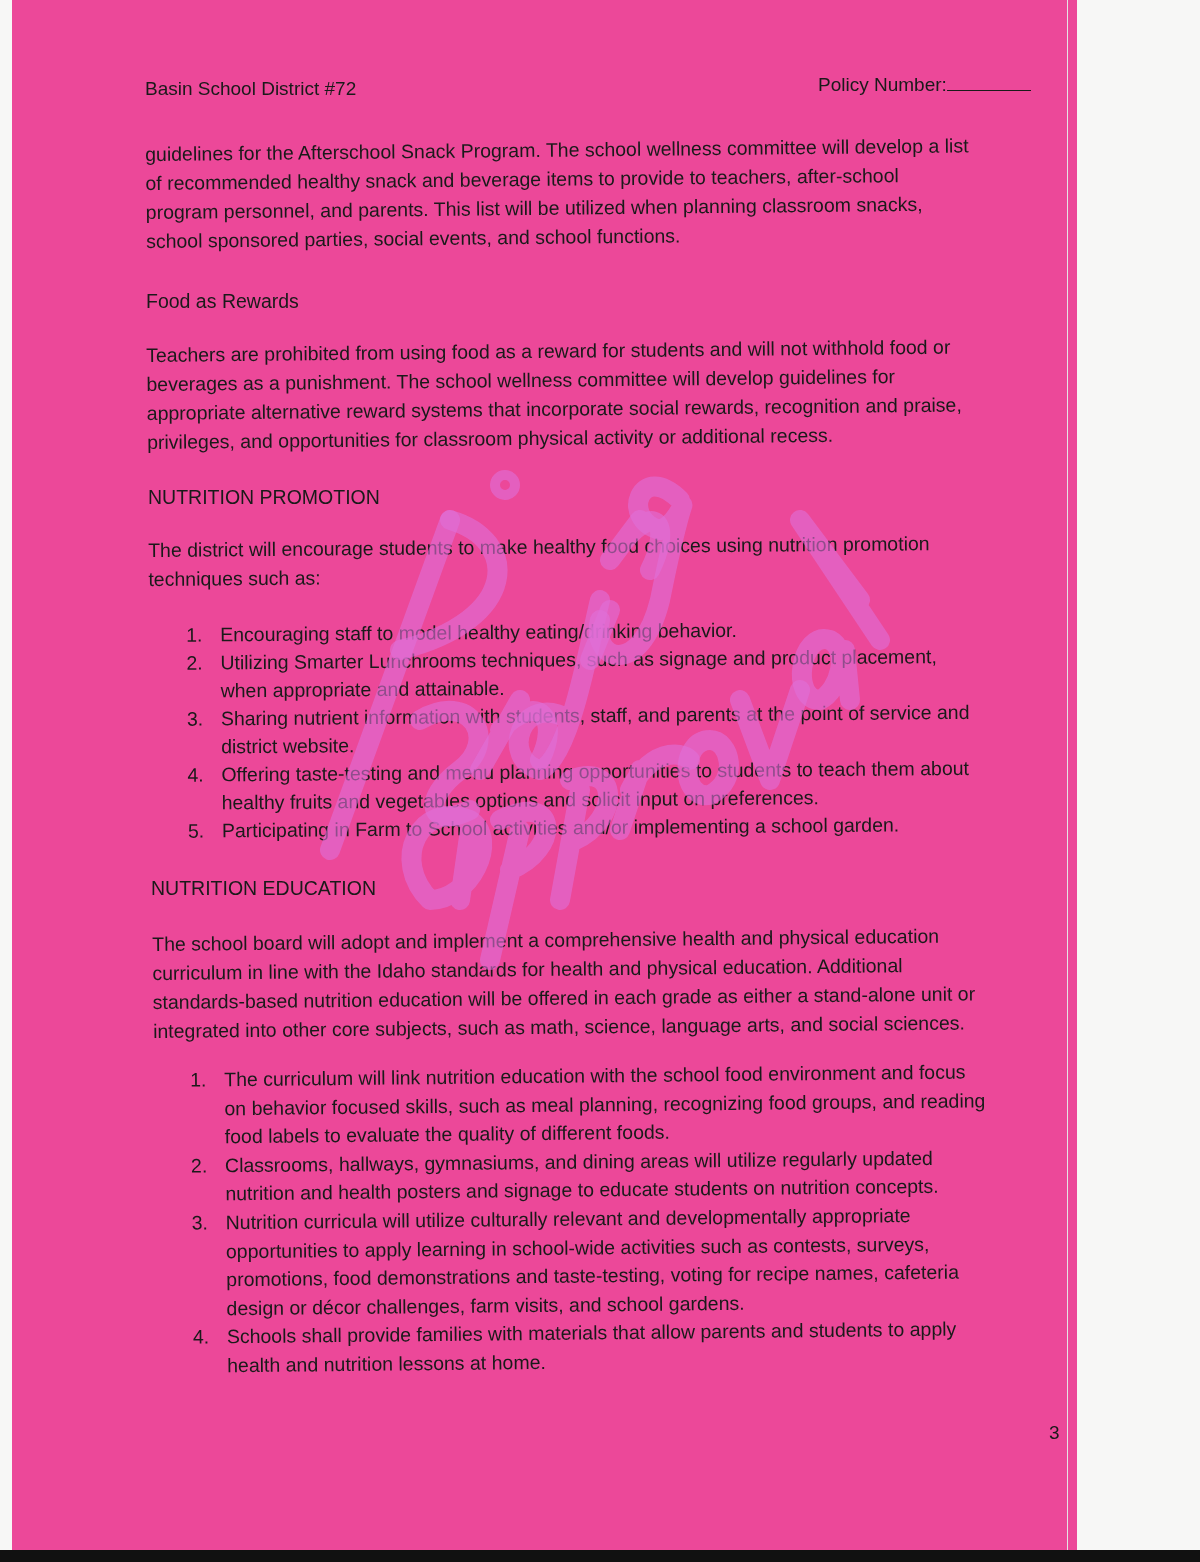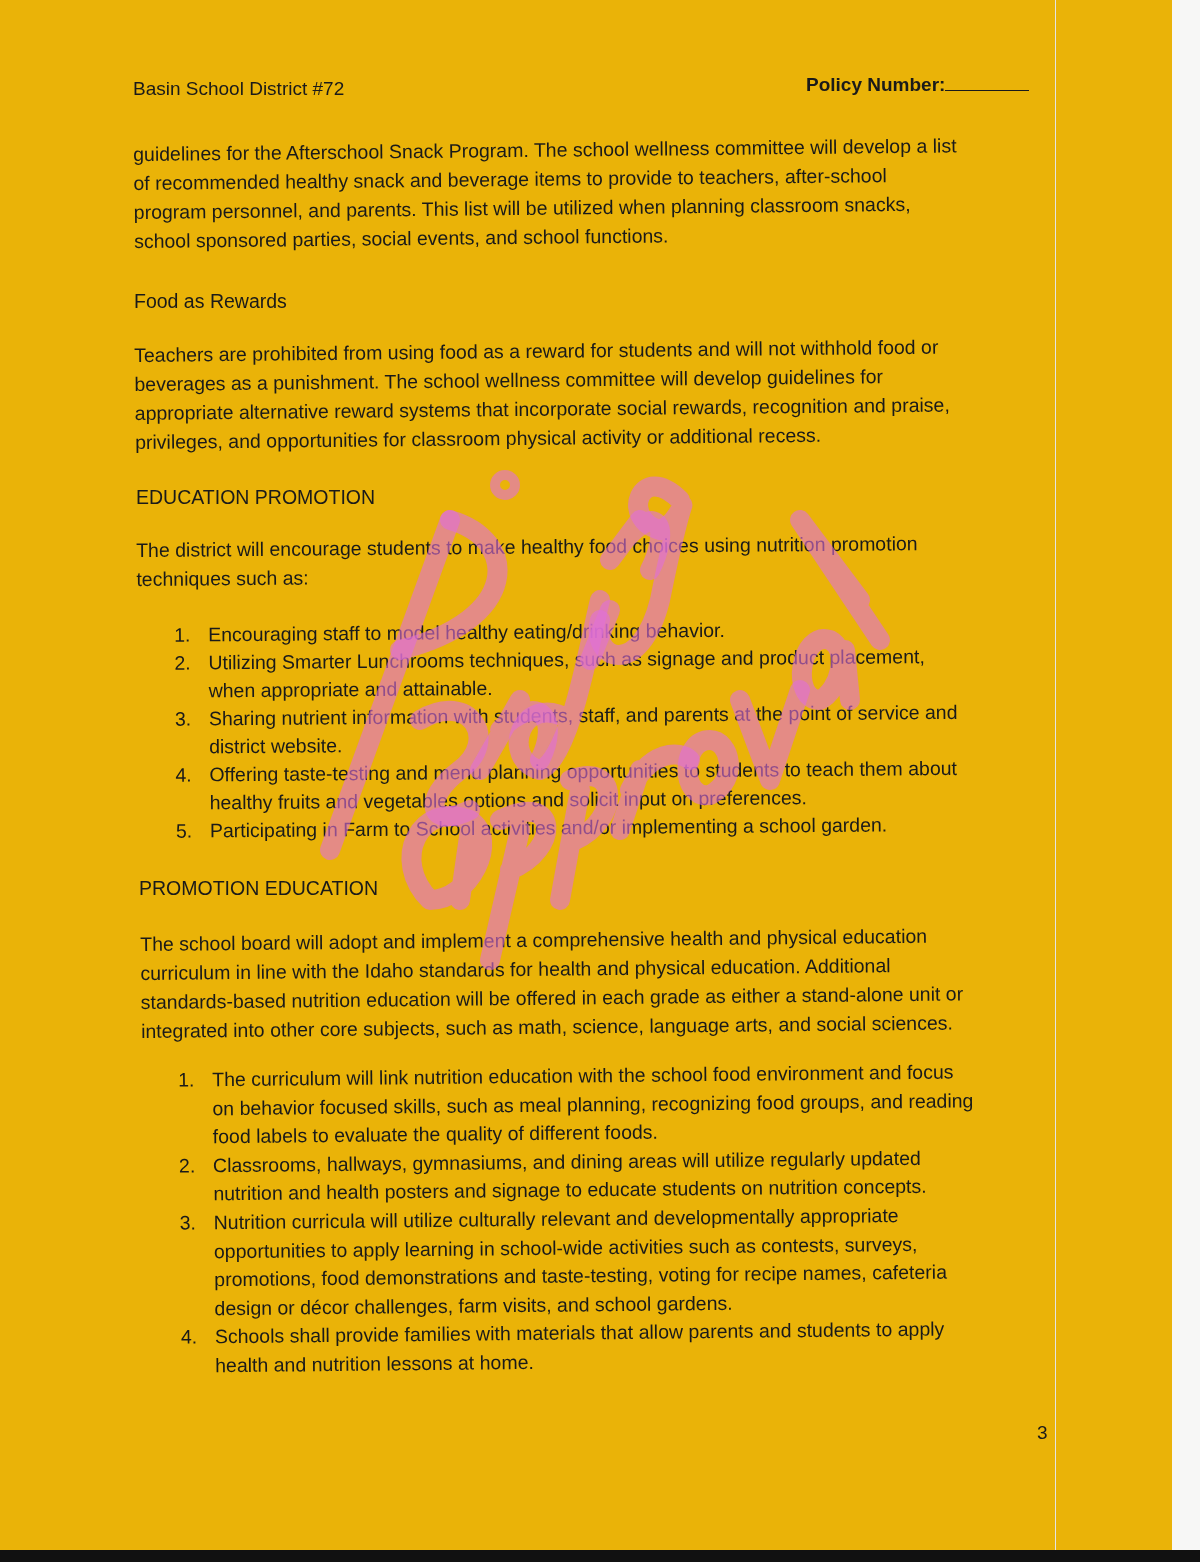--- a/index.html
+++ b/index.html
@@ -2,25 +2,25 @@
 <html><head>
 <meta charset="utf-8">
 <style>
   html, body { margin: 0; padding: 0; }
   body {
     width: 1200px; height: 1562px; position: relative; overflow: hidden;
     background: #f7f7f6;
     font-family: "Liberation Sans", sans-serif;
     color: #1a1a1a;
   }
-  .page { position: absolute; left: 0; top: 0; width: 1172px; height: 1550px; background: #eab308; }
+  .page { position: absolute; left: 12px; top: 0; width: 1065px; height: 1550px; background: #ec4899; }
   .right-edge { position: absolute; left: 1055px; top: 0; width: 1px; height: 1550px; background: #e4e4e4; }
   .bottom-bar { position: absolute; left: 0; top: 1550px; width: 1200px; height: 12px; background: #111; }
   .header-left { position: absolute; left: 133px; top: 78px; font-size: 19px; }
-  .header-right { position: absolute; left: 806px; top: 74px; font-size: 19px; font-weight: bold; }
+  .header-right { position: absolute; left: 806px; top: 74px; font-size: 19px; }
   .header-right .blank { display: inline-block; width: 84px; border-bottom: 1.5px solid #1a1a1a; height: 16px; vertical-align: baseline; }
   .para { position: absolute; font-size: 19.5px; line-height: 29px; }
   .h { position: absolute; font-size: 19.5px; font-weight: normal; }
   .list { position: absolute; margin: 0; padding: 0; list-style: none; font-size: 19.5px; line-height: 28px; }
   .list li { position: relative; padding-left: 72px; margin-bottom: 0; }
   .list li .num { position: absolute; left: 38px; top: 0; }
   .page-num { position: absolute; left: 1037px; top: 1422px; font-size: 19px; }
   .stamp { position: absolute; left: 0; top: 0; width: 1200px; height: 1562px; pointer-events: none; }
 </style>
 </head>
@@ -43,21 +43,21 @@
 
   <div class="h" style="left:134px; top:290px;">Food as Rewards</div>
 
   <div class="para" style="left:134px; top:341px; transform:rotate(-0.6deg); transform-origin:left top;">
     <div>Teachers are prohibited from using food as a reward for students and will not withhold food or</div>
     <div>beverages as a punishment.  The school wellness committee will develop guidelines for</div>
     <div>appropriate alternative reward systems that incorporate social rewards, recognition and praise,</div>
     <div>privileges, and opportunities for classroom physical activity or additional recess.</div>
   </div>
 
-  <div class="h" style="left:136px; top:486px;">EDUCATION PROMOTION</div>
+  <div class="h" style="left:136px; top:486px;">NUTRITION PROMOTION</div>
 
   <div class="para" style="left:136px; top:536px; transform:rotate(-0.5deg); transform-origin:left top;">
     <div>The district will encourage students to make healthy food choices using nutrition promotion</div>
     <div>techniques such as:</div>
   </div>
 
   <ul class="list" style="left:136px; top:621px; width:900px; transform:rotate(-0.5deg); transform-origin:left top;">
     <li>
         <span class="num">1.</span>
         <div>Encouraging staff to model healthy eating/drinking behavior.</div>
@@ -76,21 +76,21 @@
         <span class="num">4.</span>
         <div>Offering taste-testing and menu planning opportunities to students to teach them about</div>
         <div>healthy fruits and vegetables options and solicit input on preferences.</div>
       </li>
     <li>
         <span class="num">5.</span>
         <div>Participating in Farm to School activities and/or implementing a school garden.</div>
       </li>
   </ul>
 
-  <div class="h" style="left:139px; top:877px;">PROMOTION EDUCATION</div>
+  <div class="h" style="left:139px; top:877px;">NUTRITION EDUCATION</div>
 
   <div class="para" style="left:140px; top:930px; transform:rotate(-0.6deg); transform-origin:left top;">
     <div>The school board will adopt and implement a comprehensive health and physical education</div>
     <div>curriculum in line with the Idaho standards for health and physical education. Additional</div>
     <div>standards-based nutrition education will be offered in each grade as either a stand-alone unit or</div>
     <div>integrated into other core subjects, such as math, science, language arts, and social sciences.</div>
   </div>
 
   <ul class="list" style="left:140px; top:1066px; width:910px; line-height:28.6px; transform:rotate(-0.6deg); transform-origin:left top;">
     <li>

